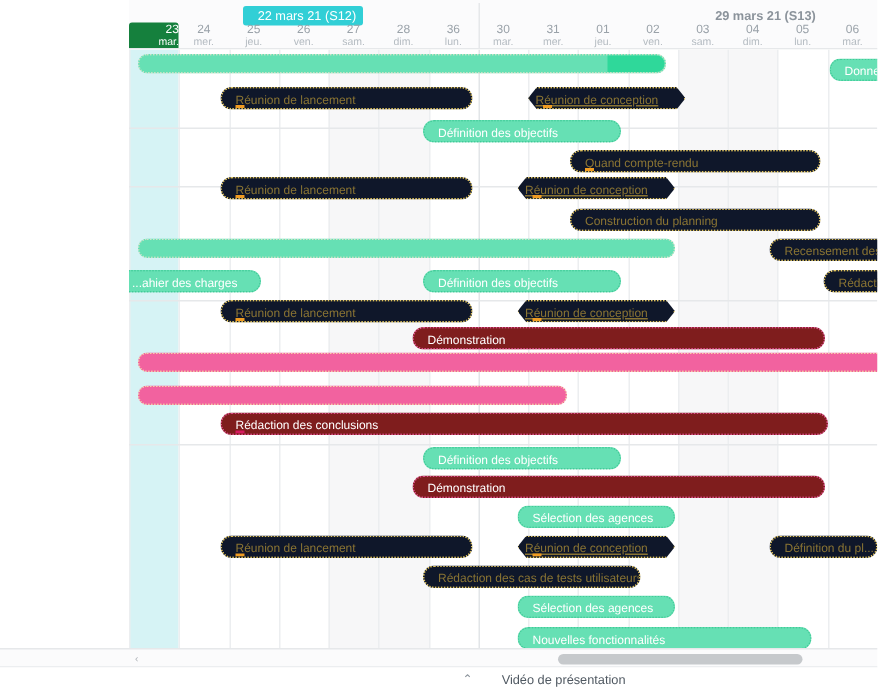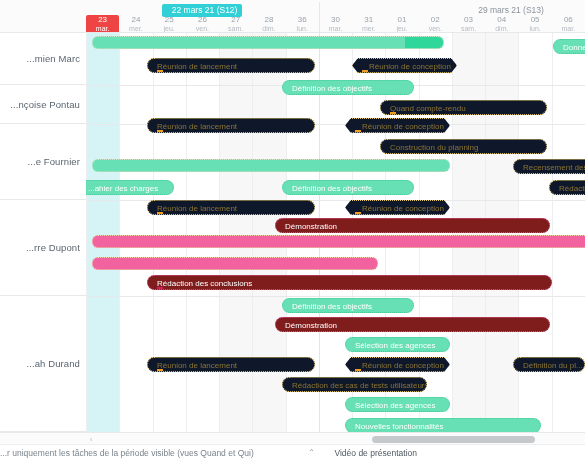--- a/index.html
+++ b/index.html
@@ -76,22 +76,23 @@
     position: absolute; top: 15px;
     height: 18px;
     text-align: center;
     font-size: 7.5px;
     color: #a6adb4;
     line-height: 9px;
   }
   .day-cell .dnum { display: block; font-size: 8px; color: #9aa2a9; }
   .day-cell .dnam { display: block; font-size: 7px; color: #b4bbc1; }
   .day-cell.today {
-    background: #ef4444;
+    background: #15803d;
     border-radius: 2px 2px 0 0;
+    text-align: right;
   }
   .day-cell.today .dnum, .day-cell.today .dnam { color: #ffffff; }
 
   
   #grid {
     position: absolute; left: 86px; top: 33px;
     width: 499px; height: 399px;
     background: #ffffff;
     overflow: hidden;
   }
@@ -131,21 +132,22 @@
   }
   .bar.pink {
     background: #7f1d1d;
     border: 1px dotted #e04f8e;
     color: #ffffff;
   }
   
   .bar.chev {
     border-radius: 3px;
     clip-path: polygon(6px 0, calc(100% - 6px) 0, 100% 50%, calc(100% - 6px) 100%, 6px 100%, 0 50%);
-    padding-left: 16px;
+    padding-left: 4px;
+    text-decoration: underline;
   }
   .bar .tick {
     position: absolute;
     left: 9px; bottom: 0px;
     width: 6px; height: 2.5px;
     background: #f09c22;
   }
   .bar.pink .tick { background: #d81b60; }
 
   
@@ -198,45 +200,25 @@
   #footer-chevron {
     position: absolute; right: 270px; top: 3px;
     font-size: 8px; color: #8b939b;
   }
 </style>
 </head>
 <body>
 
 <div id="app">
 
-  <div id="left-col">
-    <div id="left-head"></div>
-    <div id="res-rows">
-        <div class="res-row" style="top: 33px; height: 52px;">
-          <div class="res-label" style="top: 20px;">...mien Marc</div>
-        </div>
-        <div class="res-row" style="top: 85px; height: 39px;">
-          <div class="res-label" style="top: 13.5px;">...nçoise Pontau</div>
-        </div>
-        <div class="res-row" style="top: 124px; height: 76px;">
-          <div class="res-label" style="top: 32px;">...e Fournier</div>
-        </div>
-        <div class="res-row" style="top: 200px; height: 96px;">
-          <div class="res-label" style="top: 42px;">...rre Dupont</div>
-        </div>
-        <div class="res-row" style="top: 296px; height: 136px;">
-          <div class="res-label" style="top: 62px;">...ah Durand</div>
-        </div>
-      </div>
-  </div>
 
   <div id="tl-head">
     <div id="week-row">
         <div class="week-label cur" style="left: 76.4333px; width: 80px;">22 mars 21 (S12)</div>
-        <div class="week-label" style="left: 232.867px; width: 225px;">29 mars 21 (S13)</div>
+        <div class="week-label" style="left: 232.867px; width: 225px; font-weight: bold;">29 mars 21 (S13)</div>
         <div class="week-sep" style="left: 232.867px;"></div>
       </div>
     <div id="day-row">
         <div class="day-cell today" style="left: 0px; width: 33.2667px;">
           <span class="dnum">23</span>
           <span class="dnam">mar.</span>
         </div>
         <div class="day-cell" style="left: 33.2667px; width: 33.2667px;">
           <span class="dnum">24</span>
           <span class="dnam">mer.</span>
@@ -361,18 +343,17 @@
         <div class="bar green" style="left: 259px; width: 196px; top: 385px;"><span>Nouvelles fonctionnalités</span></div>
       </div>
   </div>
 
   <div id="hscroll-wrap">
     <div id="scroll-left-arrow">‹</div>
     <div id="hscroll-thumb" style="left: 372px; width: 163px;"></div>
   </div>
 
   <div id="footer">
-    <div id="footer-note">...r uniquement les tâches de la période visible (vues Quand et Qui)</div>
     <div id="footer-chevron">⌃</div>
     <div id="footer-video">Vidéo de présentation</div>
   </div>
 
 </div>
 
 </body></html>

